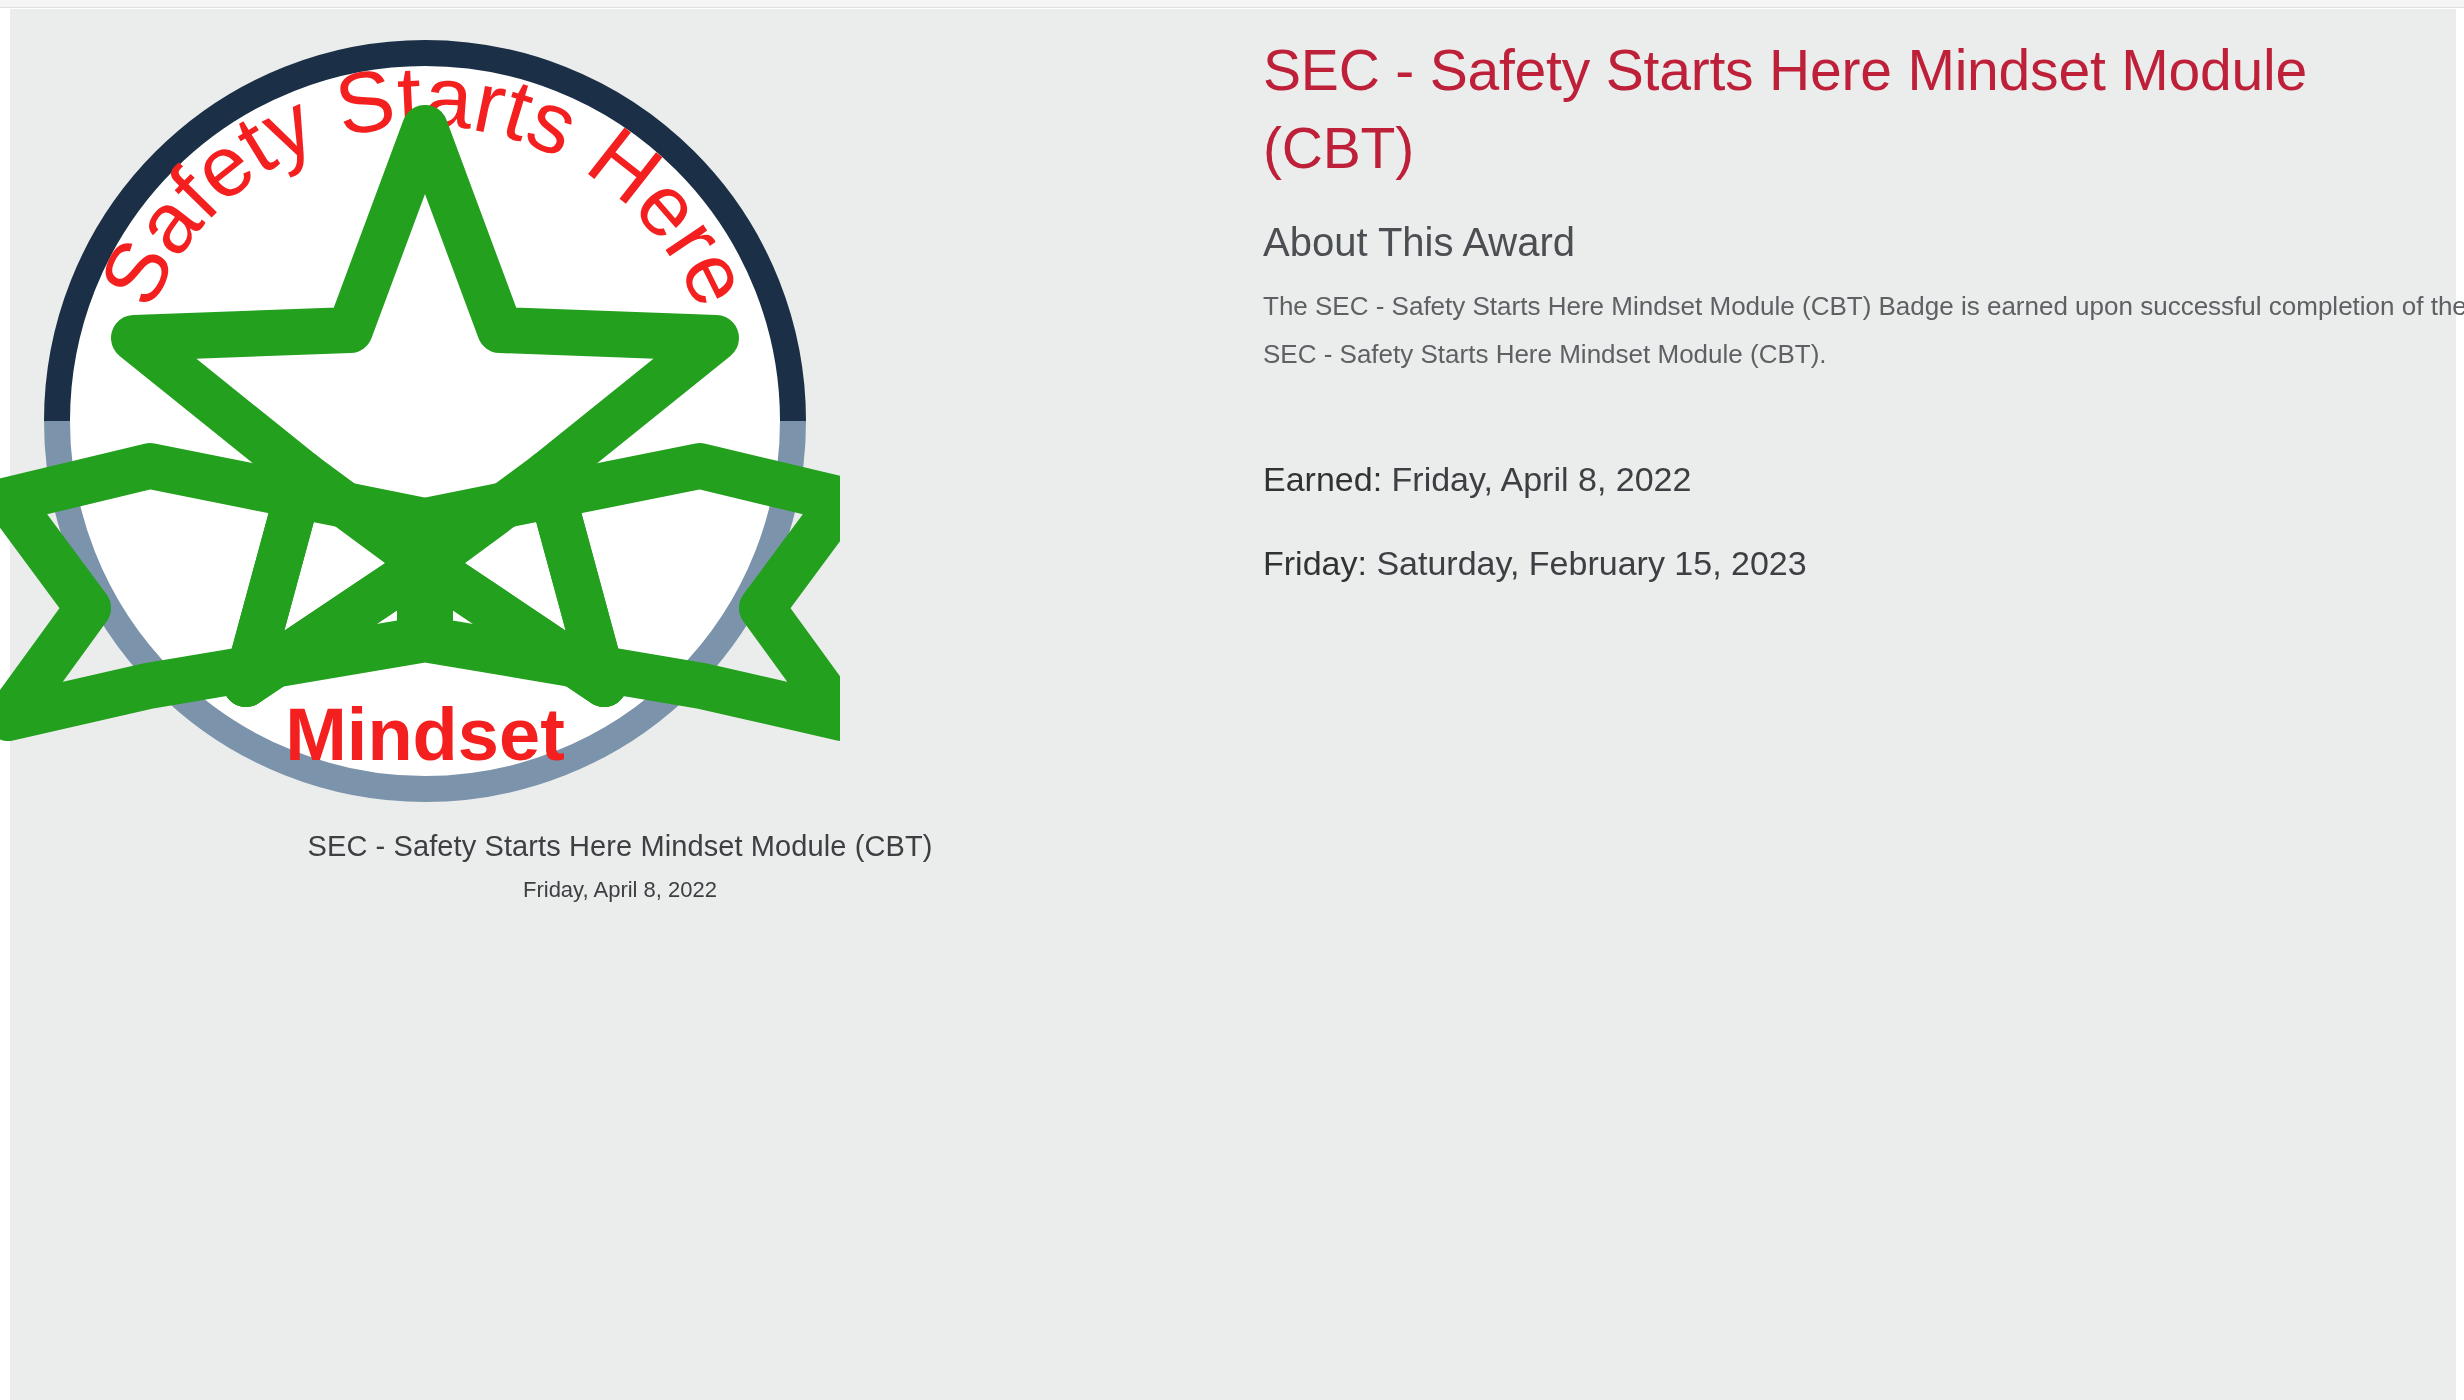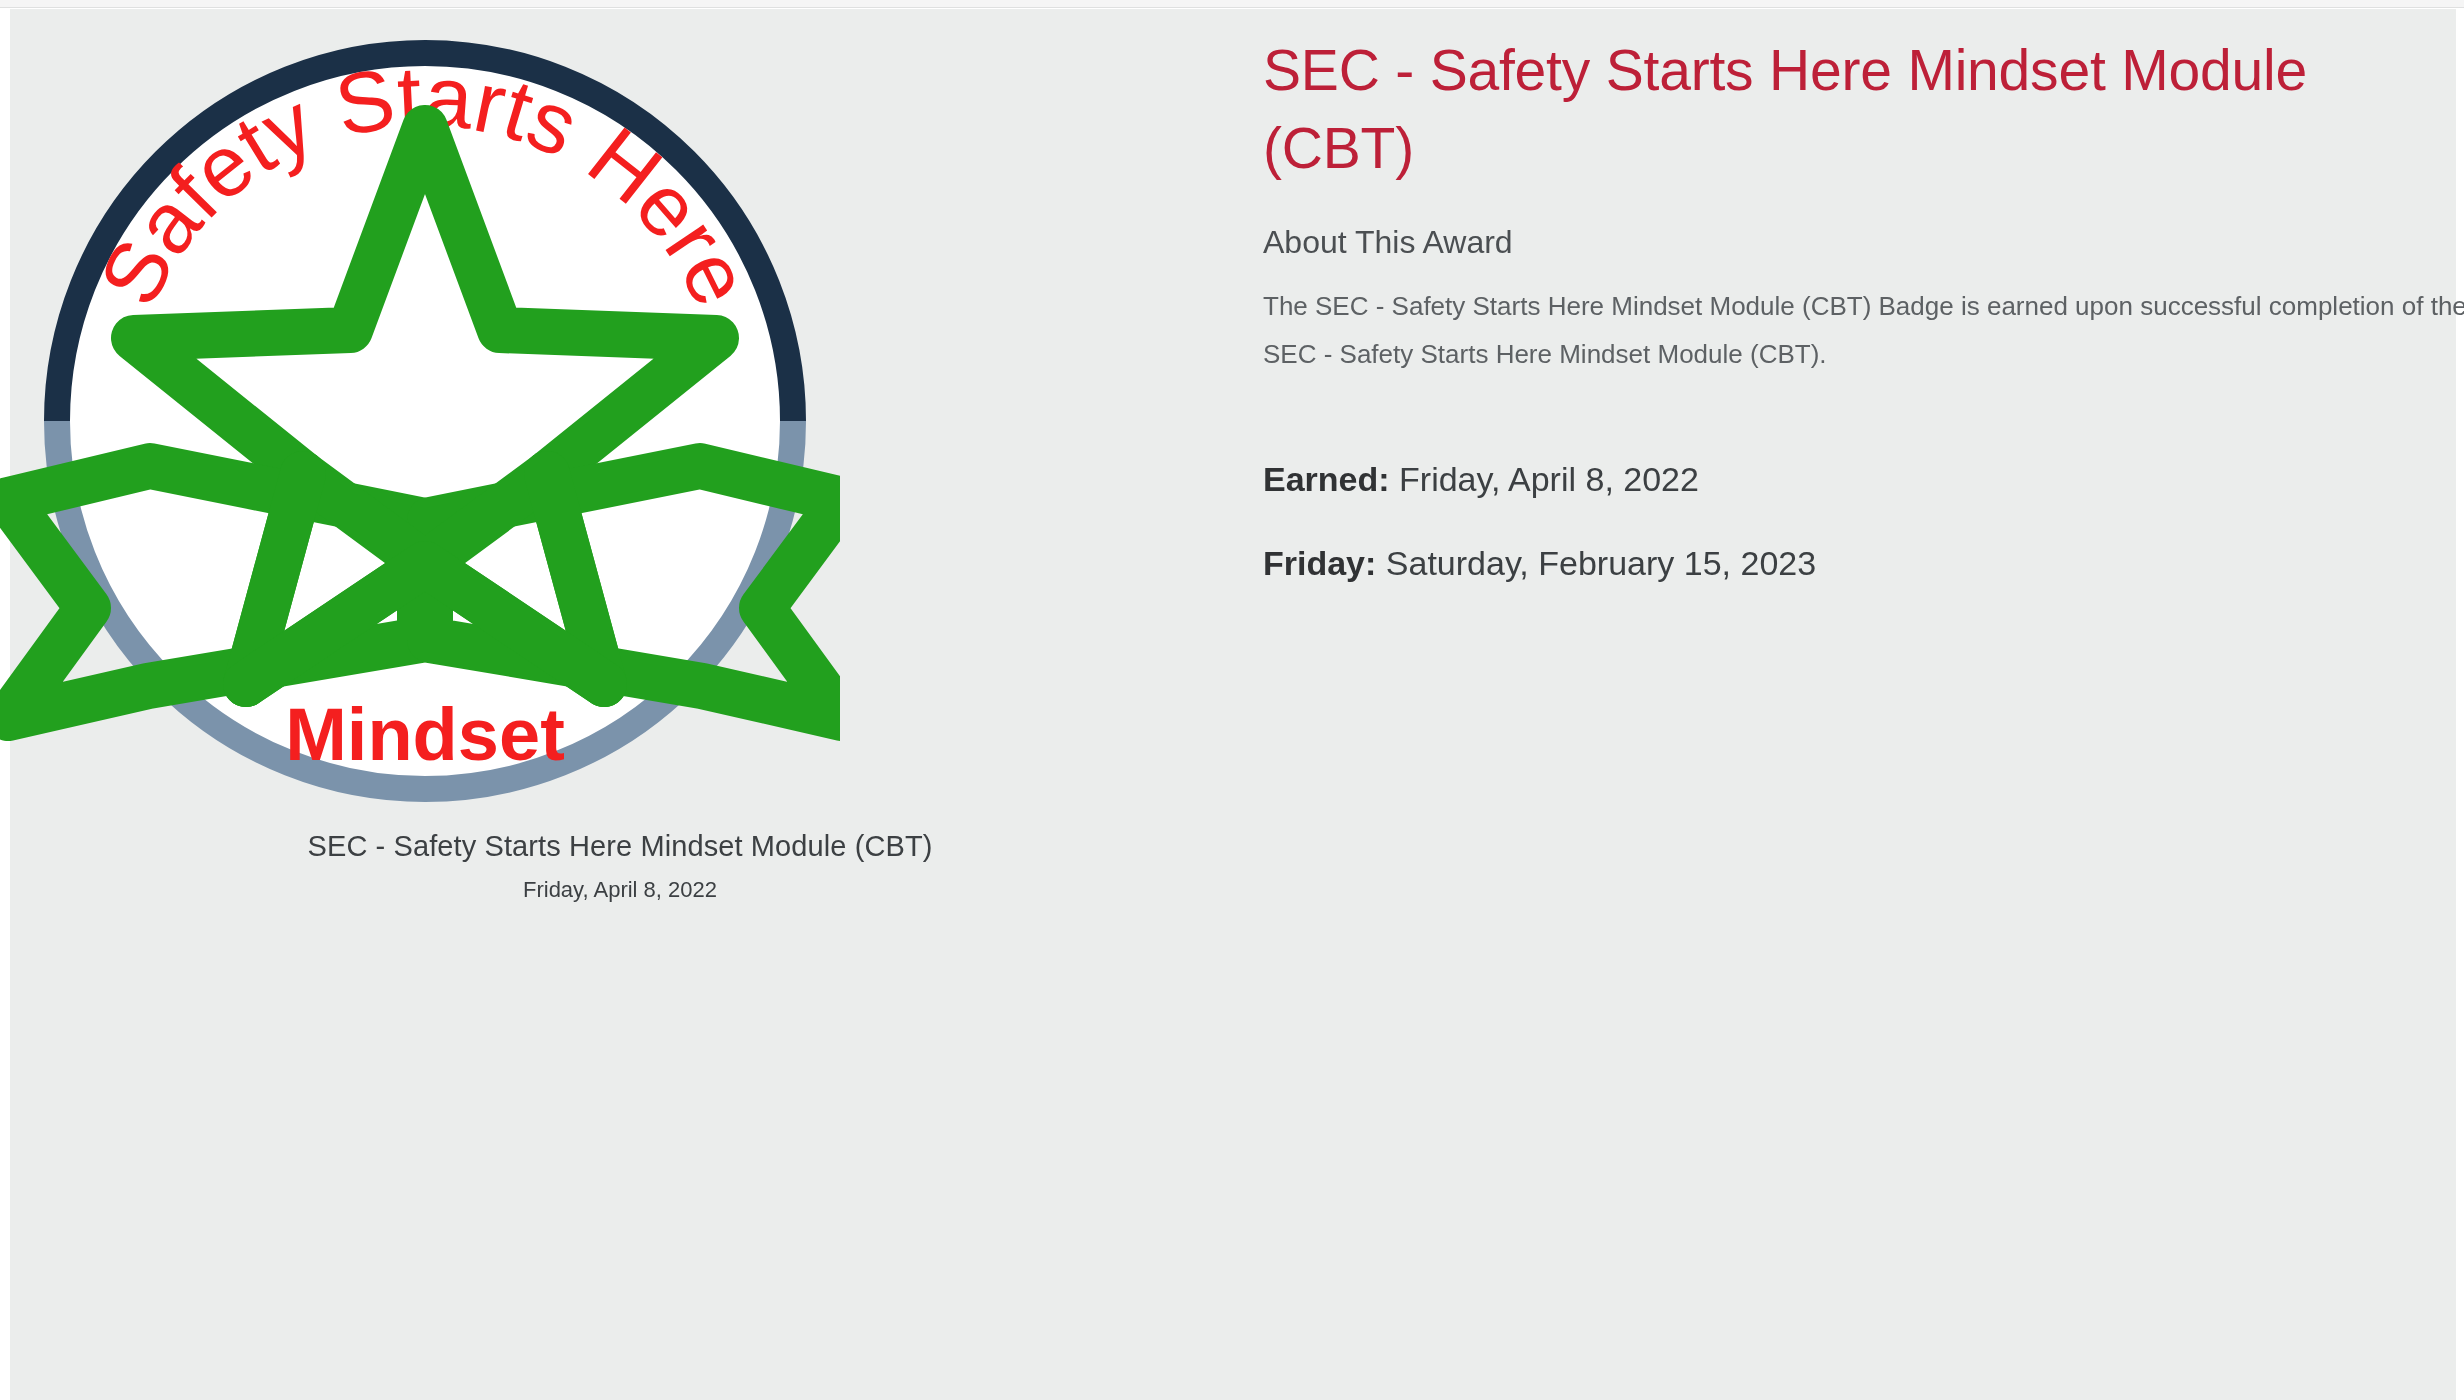--- a/index.html
+++ b/index.html
@@ -106,21 +106,21 @@
   .award-title {
     font-size: 57px;
     line-height: 78px;
     color: #bd2038;
     font-weight: 400;
     margin: 0;
     max-width: 1090px;
     letter-spacing: -0.2px;
   }
   .about-heading {
-    font-size: 32px;
+    font-size: 40px;
     line-height: 52px;
     color: #4b4f52;
     font-weight: 400;
     margin: 29px 0 0 0;
     letter-spacing: 0px;
   }
   .about-body {
     font-size: 26px;
     line-height: 48px;
     color: #5d6164;
@@ -131,21 +131,21 @@
   .meta-line {
     font-size: 34px;
     line-height: 46px;
     color: #3c4043;
     margin: 0;
     font-weight: 400;
   }
   .meta-earned { margin-top: 78px; }
   .meta-expires { margin-top: 38px; }
   .meta-label {
-    font-weight: 700;
+    font-weight: 400;
     color: #303234;
   }
   .meta-value { font-weight: 400; }
 </style>
 </head>
 <body>
 
 <div class="page-root">
 
   <div class="top-strip"></div>

